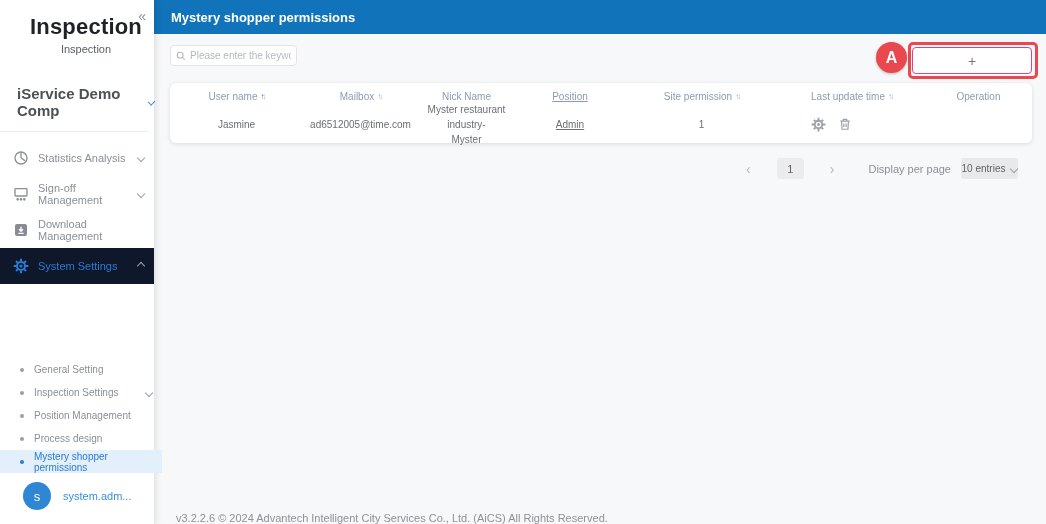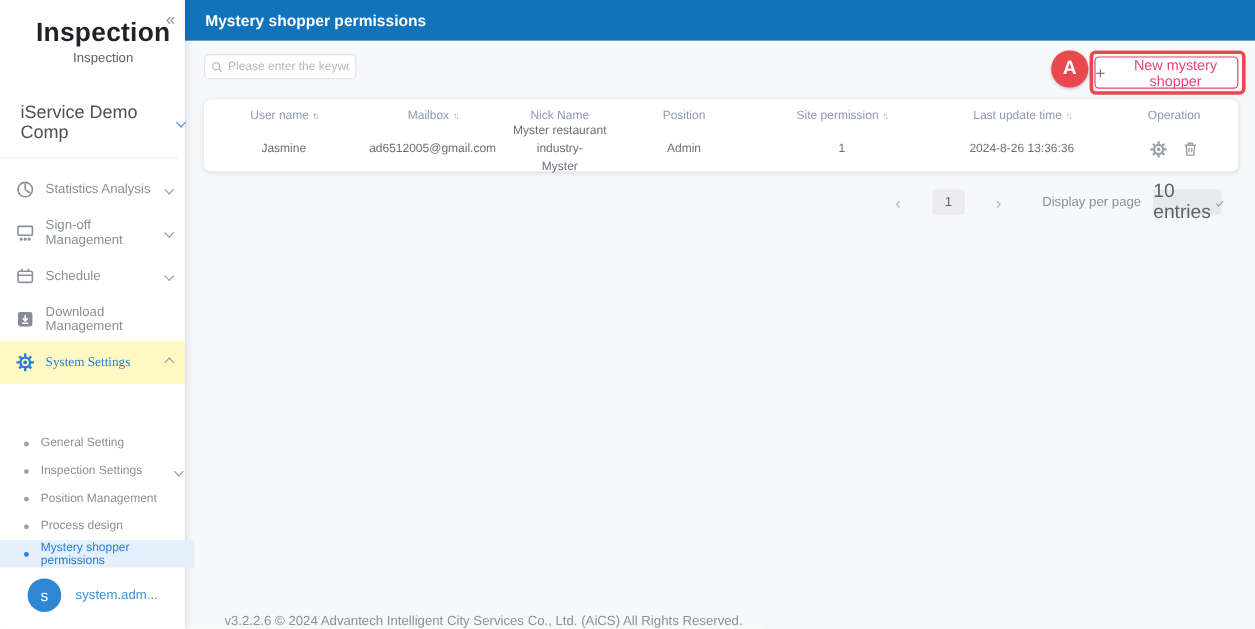--- a/index.html
+++ b/index.html
@@ -9,31 +9,31 @@
 
   
   .sidebar { position:absolute; left:0; top:0; width:154px; height:524px;
     background:#ffffff; box-shadow:2px 0 6px rgba(0,0,0,.10); z-index:5; }
   .collapse-btn { position:absolute; top:6px; right:4px; color:#8a9099;
     font-size:14px; cursor:pointer; padding:2px 4px; }
   .brand { padding:14px 0 0 18px;text-align:center; }
   .brand-title { font-size:22px; font-weight:bold; color:#1f2328; letter-spacing:.2px; }
   .brand-sub { font-size:11px; color:#5f6periment368; color:#5b6066; margin-top:3px; }
   .company { display:flex; align-items:center; gap:3px; padding:0 0 0 17px;
-    margin-top:30px; cursor:pointer; }
+    margin-top:30px; cursor:pointer;font-weight:bold; }
   .company-name { font-size:15px; color:#4d5156; }
   .divider { height:1px; background:#e9ebee; margin:12px 0 0 0; width:148px; }
 
   .menu { position:absolute; left:0; top:140px; width:154px; }
   .menu-item { display:flex; align-items:center; height:36px; padding:0 10px 0 12px;
     cursor:pointer; }
   .menu-item .mi-icon { width:17px; height:17px; flex:0 0 17px; display:flex;
     align-items:center; justify-content:center; }
   .menu-item .mi-label { font-size:11px; color:#8a8f98; margin-left:9px; flex:1; }
-  .menu-item.active { background:#fef9c3;font-family:Liberation Serif, serif; }
+  .menu-item.active { background:#0f172a; }
   .menu-item.active .mi-label { color:#2a7bd3; }
   .chev { width:6px; height:6px; border-right:1.4px solid #9aa0a6;
     border-bottom:1.4px solid #9aa0a6; display:inline-block; }
   .chev.down { transform:rotate(45deg); }
   .chev.up { transform:rotate(-135deg); }
   .chev.blue { border-color:#4a90d9; }
 
   .submenu { position:absolute; left:0; top:358px; width:162px; }
   .sub-item { display:flex; align-items:center; height:23px; padding:0 10px 0 20px; cursor:pointer; }
   .bullet { width:4px; height:4px; border-radius:50%; background:#9aa0a6; flex:0 0 4px; }
@@ -78,39 +78,39 @@
     cursor:pointer; z-index:3; font-family:inherit; }
   .new-btn .plus { color:#8a7070; font-size:14px; font-weight:normal; }
 
   .card { position:absolute; left:16px; top:49px; width:862px; height:60px;
     background:#ffffff; border-radius:6px; box-shadow:0 1px 4px rgba(0,0,0,.12); }
   .thead { display:flex; height:22px; align-items:center; margin-top:2px; }
   .th { font-size:10px; color:#8e9ab0; text-align:center; display:flex;
     align-items:center; justify-content:center; gap:1px; }
   .trow { display:flex; height:34px; align-items:center; }
   .td { font-size:10px; color:#6b6f76; text-align:center; line-height:1.5; }
-  .c1{width:133px;} .c2{width:115px;} .c3{width:97px;} .c4{width:110px;}
+  .c1{width:133px;} .c2{width:115px;} .c3{width:97px;} .c4{width:110px;text-decoration:underline;}
   .c5{width:153px;} .c6{width:147px;justify-content:center;} .c7{width:107px;}
   .sort { font-size:8px; letter-spacing:-2px; margin-left:2px; }
   .sort .up { color:#2a7bd3; } .sort .up.grey { color:#aab2c0; }
   .sort .dn { color:#aab2c0; }
   .ops { display:flex; align-items:center; justify-content:center; gap:12px; }
   .op-btn { cursor:pointer; display:flex; align-items:center; }
 
   .pager { position:absolute; top:124px; right:28px; display:flex; align-items:center; }
   .pg-chev { color:#b4b8be; font-size:14px; cursor:pointer; padding:0 6px; }
   .pg-num { width:27px; height:21px; background:#ececee; border-radius:3px;
     font-size:11px; color:#5f6368; display:flex; align-items:center; justify-content:center;
     margin:0 20px; cursor:pointer; }
   .pg-label { font-size:11px; color:#8a8f98; margin:0 10px 0 28px; }
   .pg-select { width:57px; height:21px; background:#e8e9eb; border-radius:3px;
-    font-size:16px; color:#5f6368; display:flex; align-items:center; justify-content:center;
+    font-size:10px; color:#5f6368; display:flex; align-items:center; justify-content:center;
     gap:6px; cursor:pointer; }
 
-  .footer { position:absolute; left:33px; top:478px; font-size:11px; color:#8d9198; }
+  .footer { position:absolute; left:22px; top:478px; font-size:11px; color:#8d9198; }
 </style>
 </head>
 <body>
 
 <div class="page">
 
   <div class="sidebar">
     <div class="collapse-btn">«</div>
     <div class="brand">
       <div class="brand-title">Inspection</div>
@@ -136,30 +136,20 @@
       <div class="menu-item">
         <span class="mi-icon">
           <svg width="16" height="16" viewBox="0 0 24 24" fill="none" stroke="#8a8f98" stroke-width="2">
             <rect x="3" y="4" width="18" height="11" rx="1"></rect>
             <circle cx="7" cy="20" r="1" fill="#8a8f98"></circle>
               <circle cx="12" cy="20" r="1" fill="#8a8f98"></circle>
             <circle cx="17" cy="20" r="1" fill="#8a8f98"></circle>
             </svg>
         </span>
         <span class="mi-label">Sign-off Management</span>
-        <span class="chev down"></span>
-      </div>
-      <div class="menu-item">
-        <span class="mi-icon">
-          <svg width="16" height="16" viewBox="0 0 24 24" fill="none" stroke="#8a8f98" stroke-width="2">
-            <rect x="3" y="6" width="18" height="14" rx="2"></rect>
-              <path d="M3 11h18M8 3v4M16 3v4"></path>
-            </svg>
-        </span>
-        <span class="mi-label">Schedule</span>
         <span class="chev down"></span>
       </div>
       <div class="menu-item">
         <span class="mi-icon">
           <svg width="16" height="16" viewBox="0 0 24 24">
             <rect x="3" y="3" width="18" height="18" rx="3" fill="#878c94"></rect>
             <path d="M12 7v6M9 11l3 3 3-3M8 17h8" stroke="#ffffff" stroke-width="2" fill="none"></path>
             </svg>
         </span>
         <span class="mi-label">Download Management</span>
@@ -220,21 +210,20 @@
         <circle cx="10" cy="10" r="7"></circle>
           <path d="M15.5 15.5L21 21"></path>
         </svg>
       <input type="text" placeholder="Please enter the keyword to s" style="">
     </div>
 
     <div class="annot-box"></div>
     <div class="annot-circle">A</div>
     <button class="new-btn">
       <span class="plus">+</span>
-      <span>New mystery shopper</span>
     </button>
 
     <div class="card">
       <div class="thead">
         <div class="th c1">
           <span>User name</span>
           <span class="sort"><span class="up">↑</span><span class="dn">↓</span></span>
         </div>
         <div class="th c2">
           <span>Mailbox</span>
@@ -254,28 +243,27 @@
           <span>Last update time</span>
           <span class="sort"><span class="up grey">↑</span><span class="dn">↓</span></span>
         </div>
         <div class="th c7">
           <span>Operation</span>
         </div>
       </div>
 
       <div class="trow">
         <div class="td c1">Jasmine</div>
-        <div class="td c2">ad6512005@gmail.com</div>
+        <div class="td c2">ad6512005@time.com</div>
         <div class="td c3">
           <div>Myster restaurant industry-</div>
           <div>Myster</div>
         </div>
         <div class="td c4">Admin</div>
         <div class="td c5">1</div>
-        <div class="td c6">2024-8-26 13:36:36</div>
         <div class="td c7 ops">
           <span class="op-btn">
             <svg width="15" height="15" viewBox="0 0 24 24">
               <g stroke="#9aa0a6" stroke-width="3" fill="none">
                 <circle cx="12" cy="12" r="6"></circle>
                 <path d="M12 1v4M12 19v4M1 12h4M19 12h4M4.5 4.5l2.6 2.6M16.9 16.9l2.6 2.6M19.5 4.5L16.9 7.1M7.1 16.9l-2.6 2.6"></path>
               </g>
                 <circle cx="12" cy="12" r="2.4" fill="#9aa0a6"></circle>
               </svg>
           </span>

